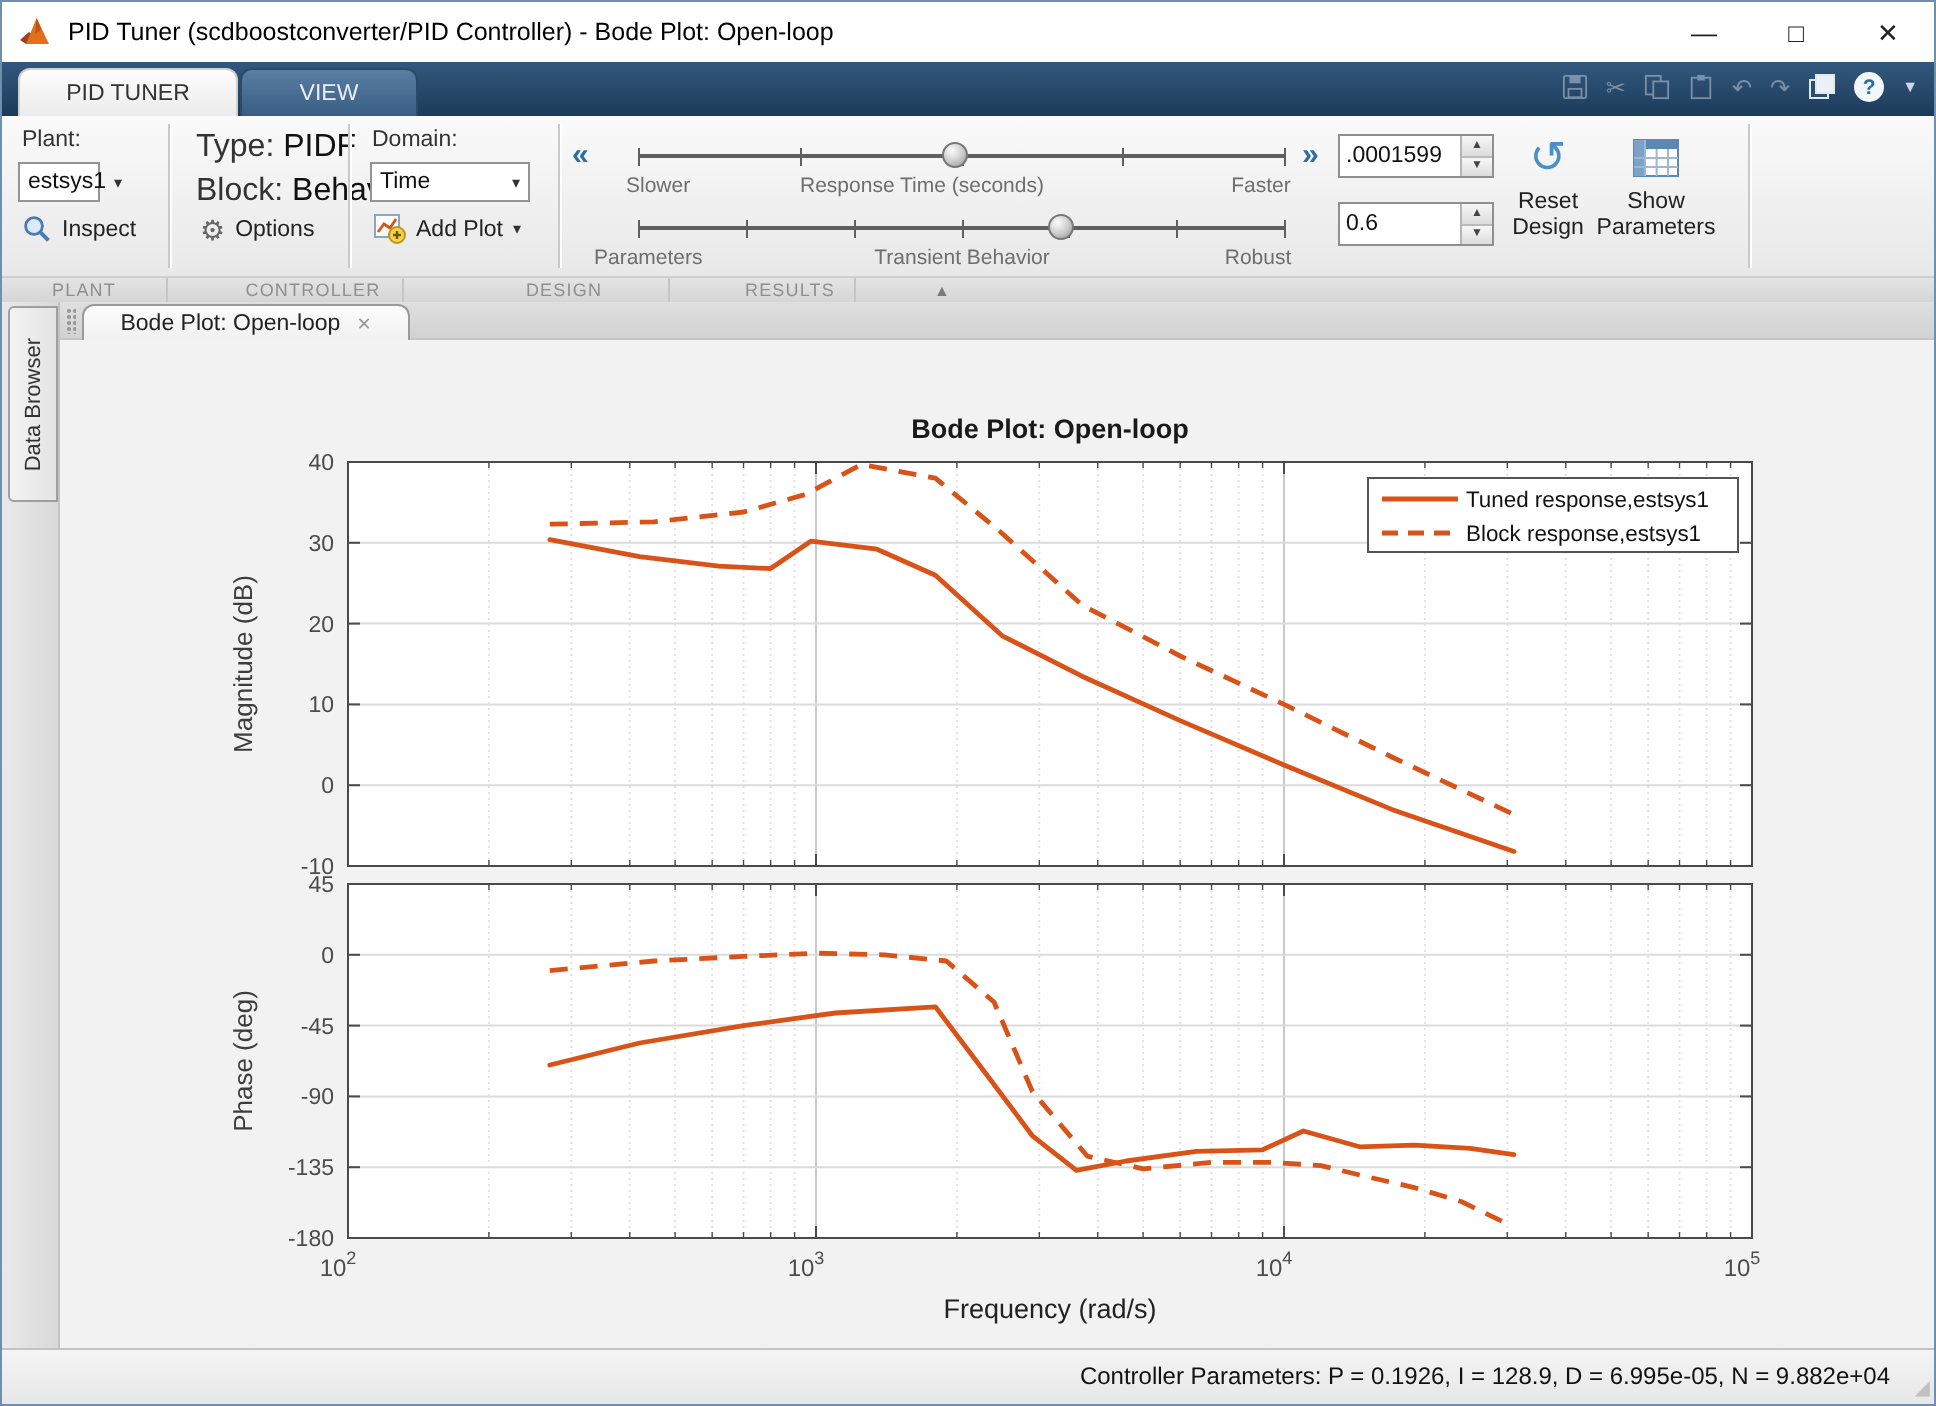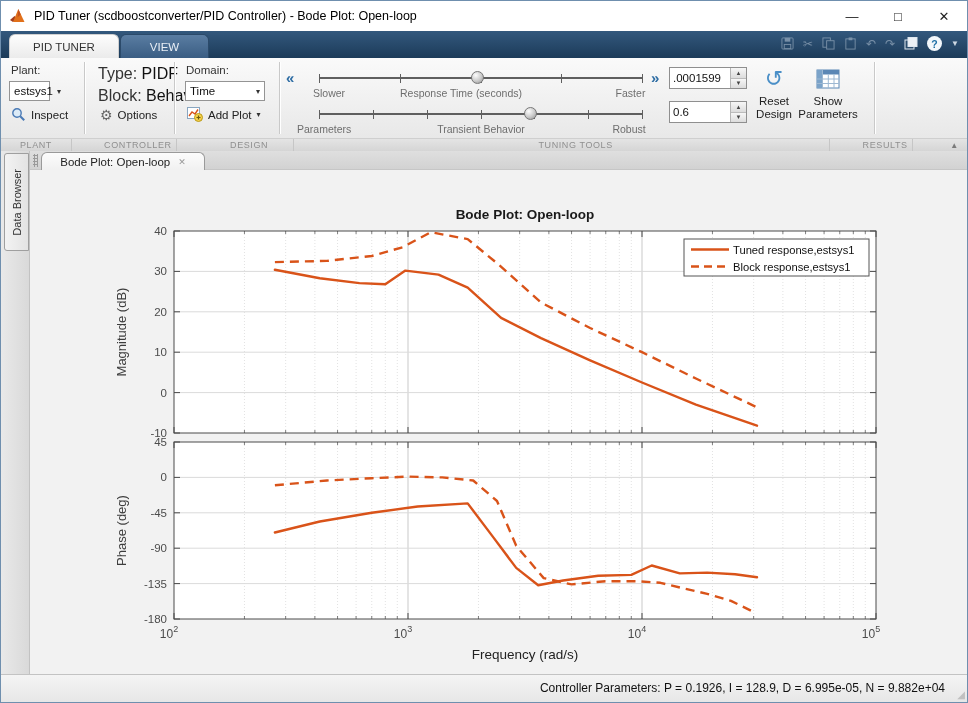--- a/index.html
+++ b/index.html
@@ -247,21 +247,20 @@
       <span class="bl">Parameters</span>
     </div>
     <div class="vsep" style="left:873px"></div>
 
   </div>
 
   <div class="riblabels">
     <div class="seg" style="width:83px">PLANT</div>
     <div class="seg" style="width:90px">CONTROLLER</div>
     <div class="seg" style="width:105px">DESIGN</div>
-    <div class="seg" style="width:595px">TUNING TOOLS</div>
     <div class="seg" style="width:65px">RESULTS</div>
     <div class="collapse">▲</div>
   </div>
 
   <div class="sidebar">
     <div class="dbtab">
       <span>Data Browser</span>
     </div>
   </div>
 

